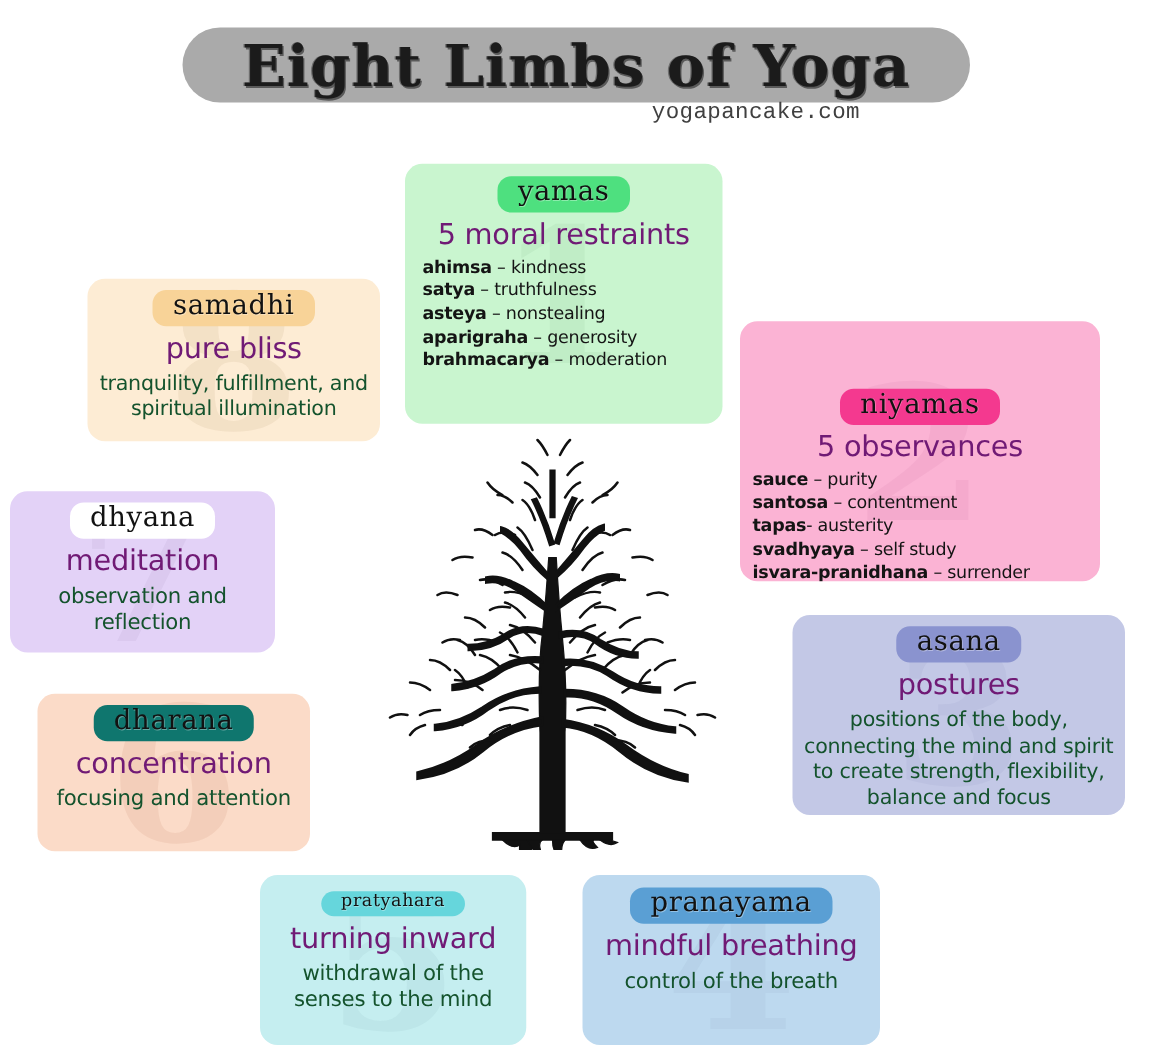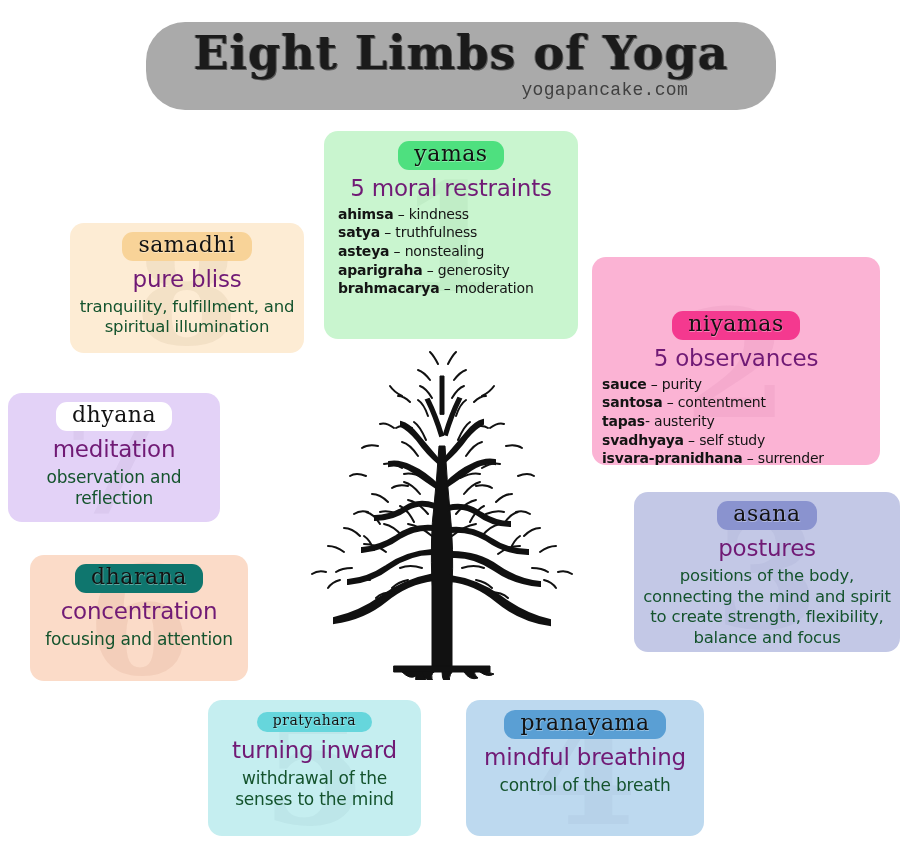--- a/index.html
+++ b/index.html
@@ -15,21 +15,21 @@
     font-family: "DejaVu Sans", sans-serif;
     -webkit-font-smoothing: antialiased;
   }
 
   
   #title-banner {
     position: absolute;
     left: 146px;
     top: 22px;
     width: 630px;
-    height: 88px;
+    height: 60px;
     background: #aaaaaa;
     border-radius: 39px;
     box-sizing: border-box;
   }
   #title-text {
     position: absolute;
     left: 0;
     top: 4px;
     width: 630px;
     text-align: center;

